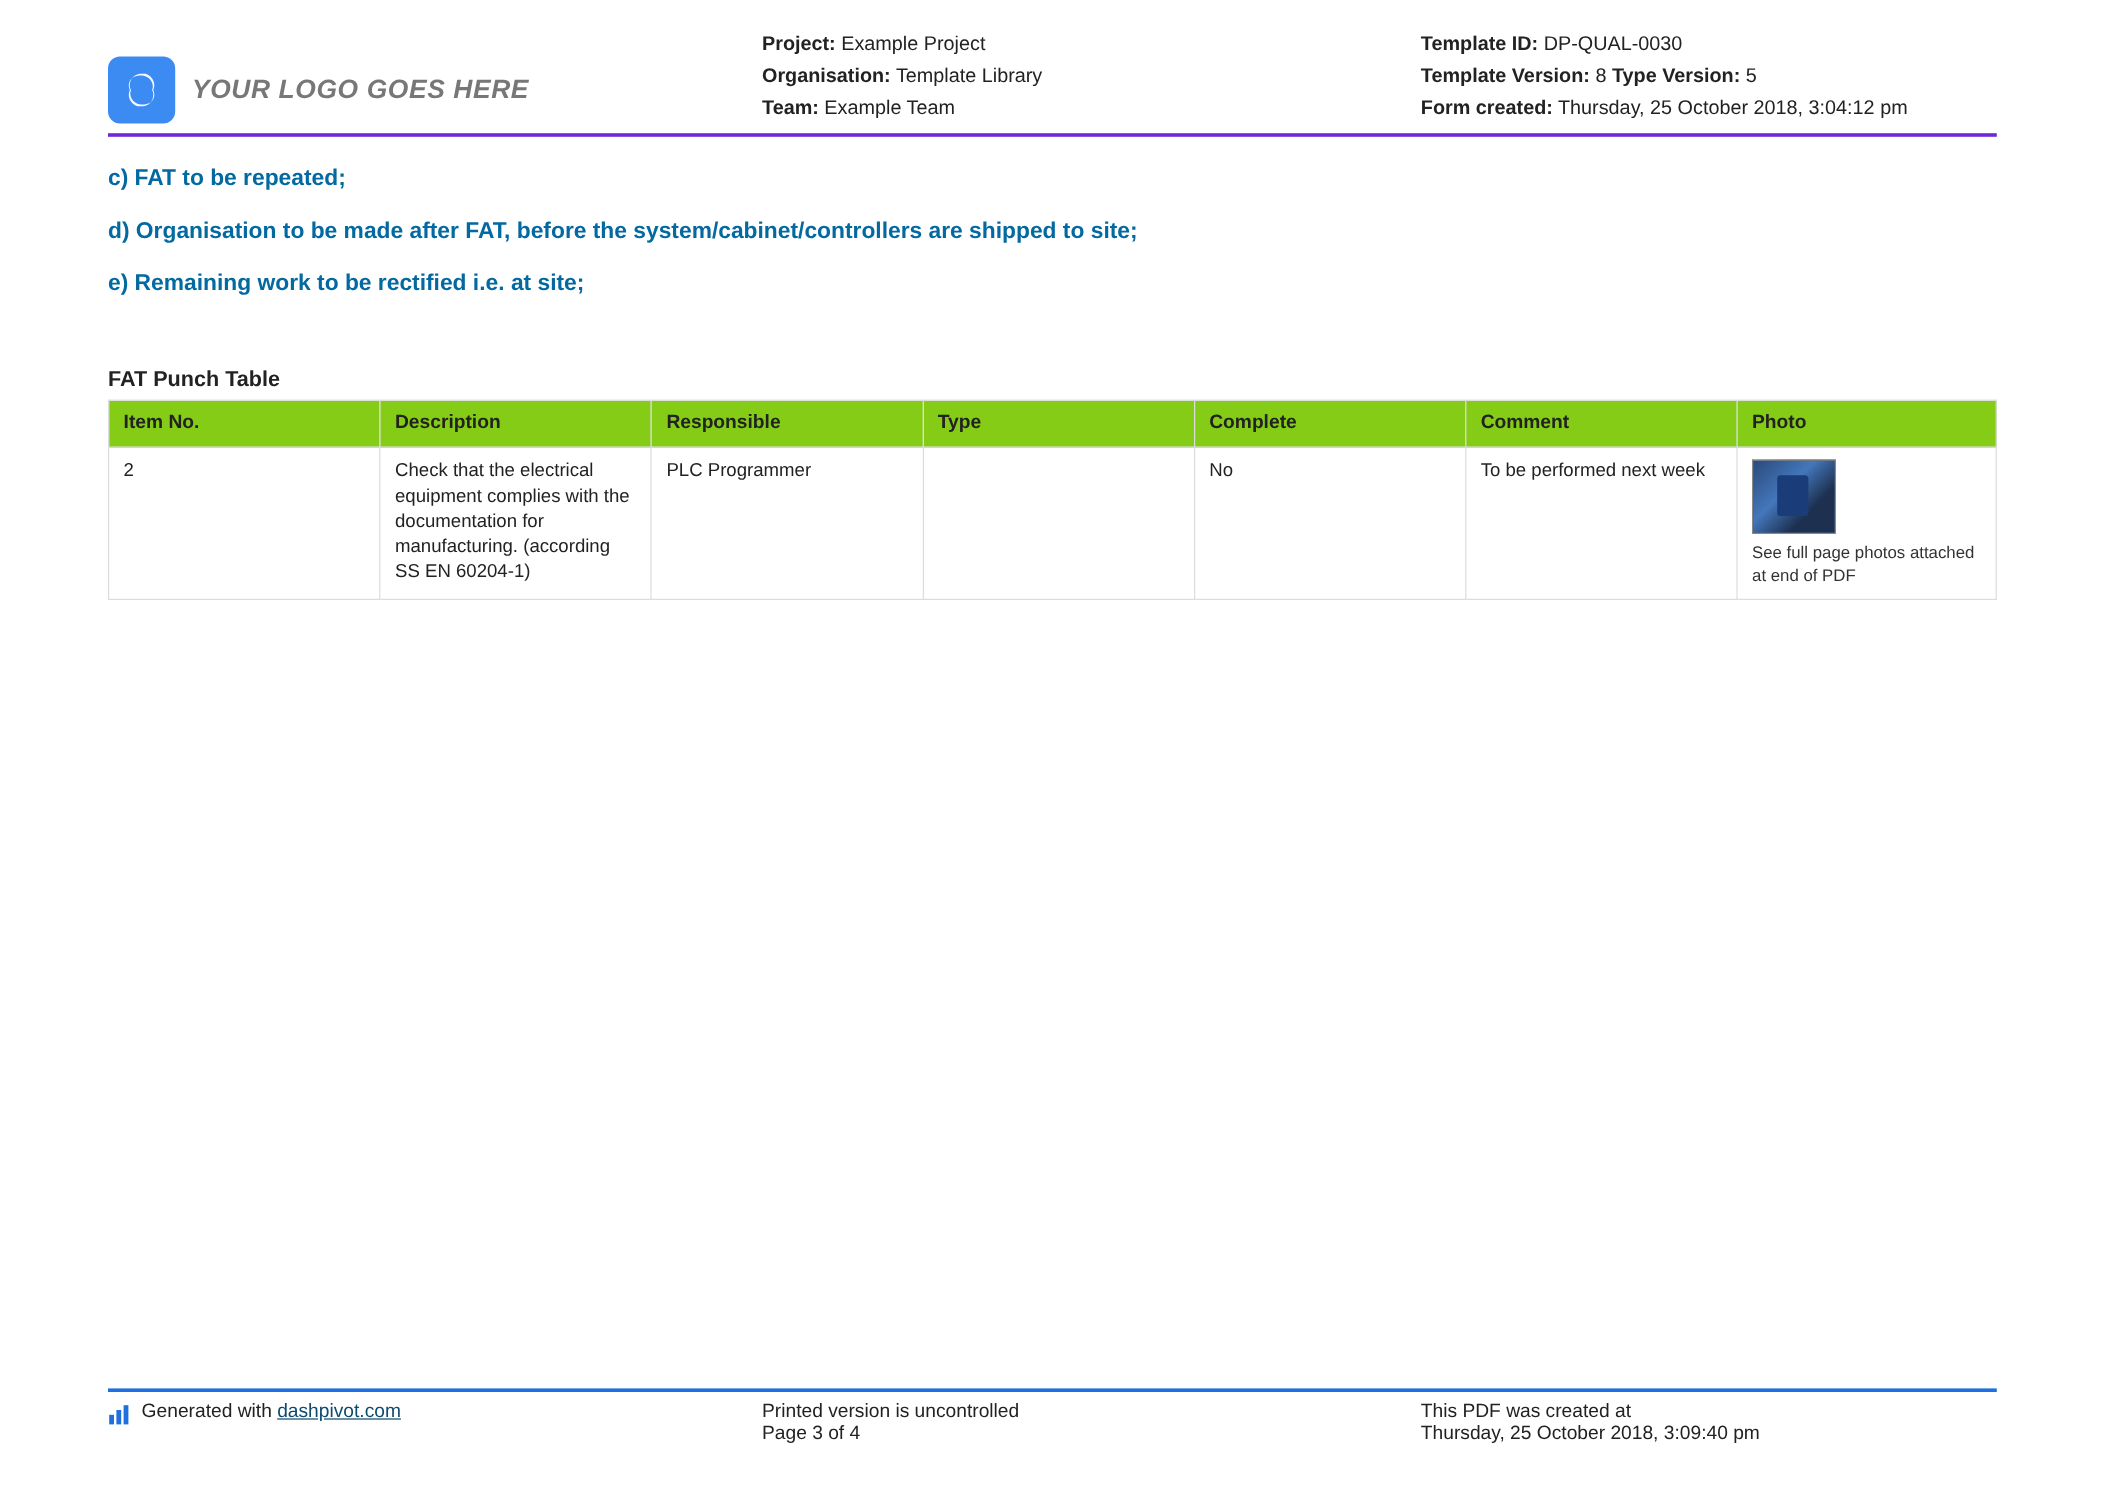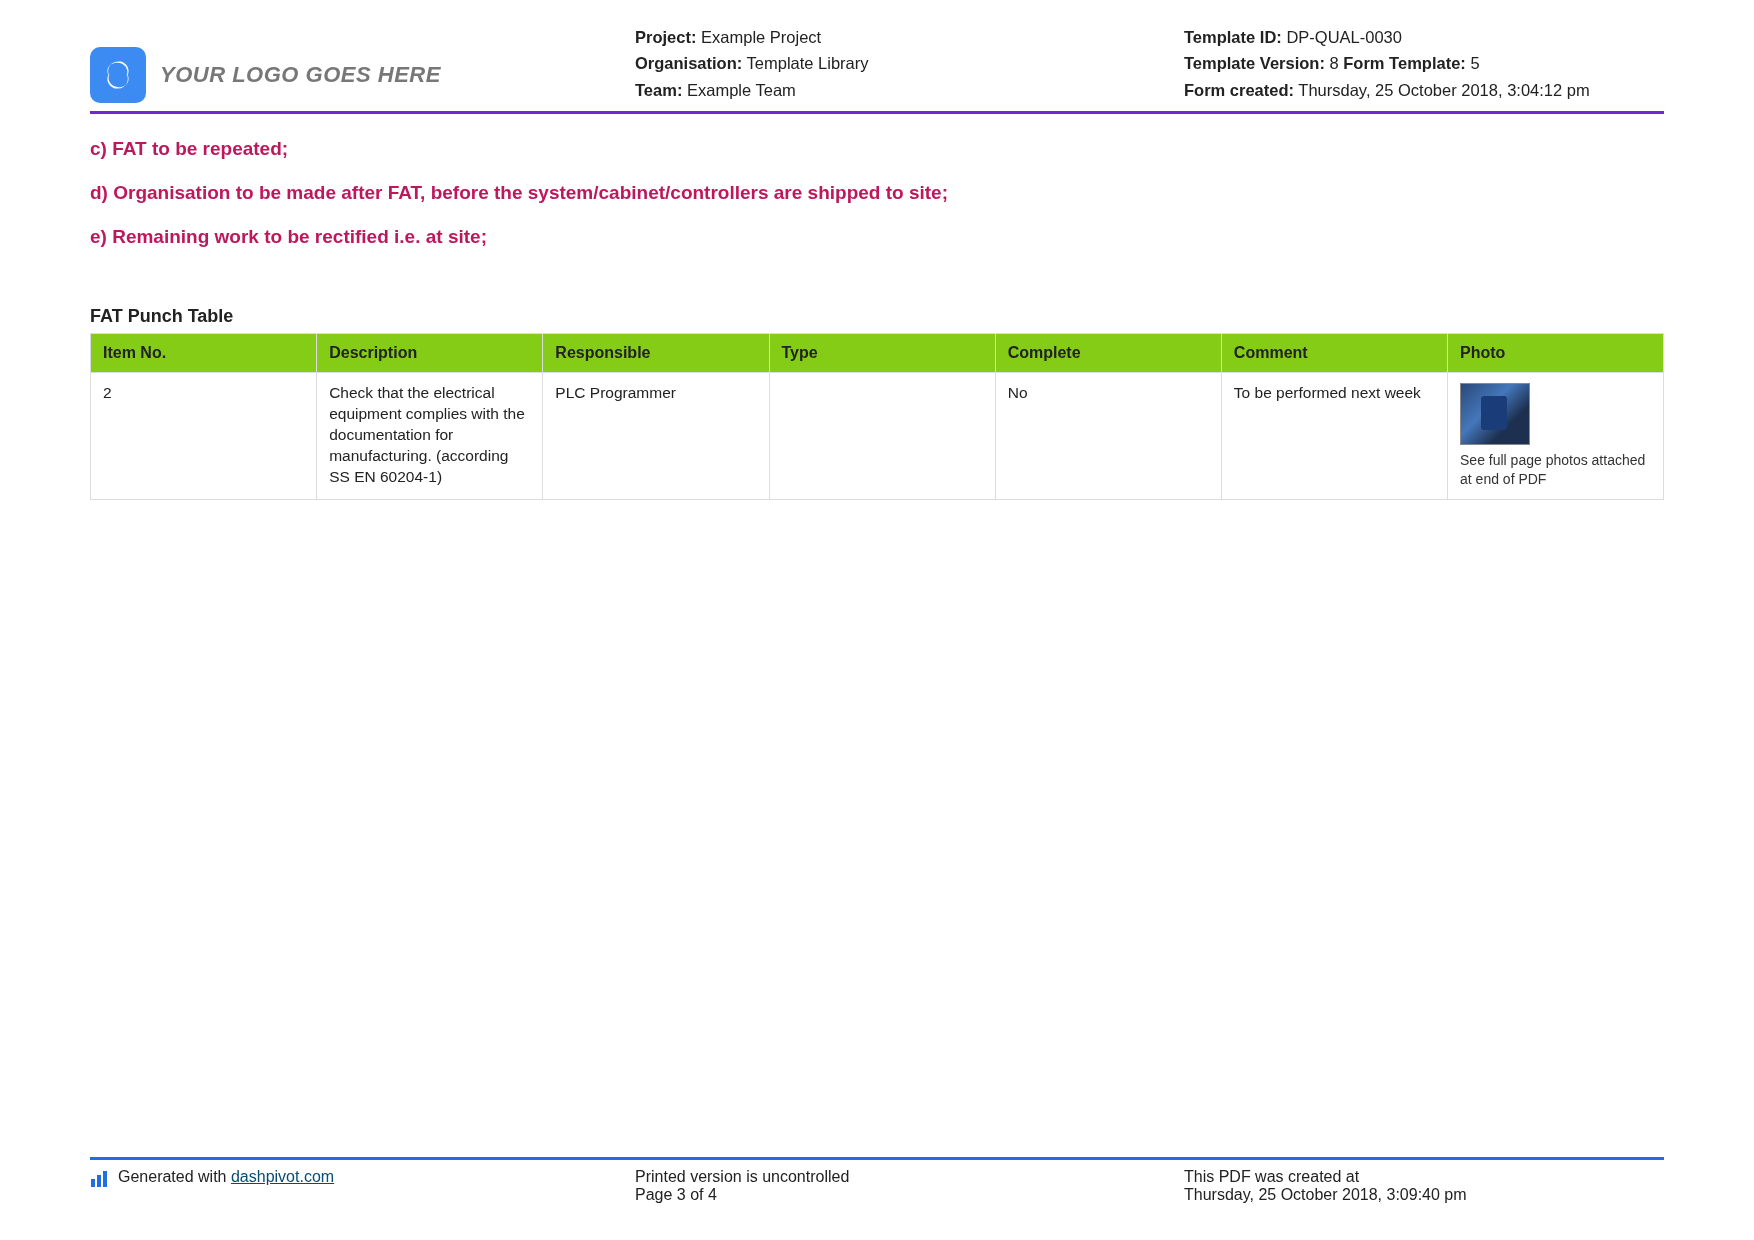--- a/index.html
+++ b/index.html
@@ -59,21 +59,21 @@
   .meta-col .label { font-weight: 700; }
   .meta-col .value { font-weight: 400; }
   .meta-right { max-width: 480px; }
   .content {
     padding-top: 24px;
     flex: 1;
   }
   .note-line {
     font-weight: 700;
     font-size: 19px;
-    color: #be185d;
+    color: #0369a1;
     margin-bottom: 22px;
   }
   .section-title {
     font-weight: 700;
     font-size: 18px;
     margin-top: 58px;
     margin-bottom: 6px;
   }
   table.punch {
     width: 100%;
@@ -172,21 +172,21 @@
       <div>
         <span class="label">Template ID:</span>
         <span> </span>
         <span class="value">DP-QUAL-0030</span>
       </div>
       <div>
         <span class="label">Template Version:</span>
         <span> </span>
         <span class="value">8</span>
         <span> </span>
-        <span class="label">Form Template:</span>
+        <span class="label">Type Version:</span>
         <span> </span>
         <span class="value">5</span>
       </div>
       <div>
         <span class="label">Form created:</span>
         <span> </span>
         <span class="value">Thursday, 25 October 2018, 3:04:12 pm</span>
       </div>
     </div>
   </div>

